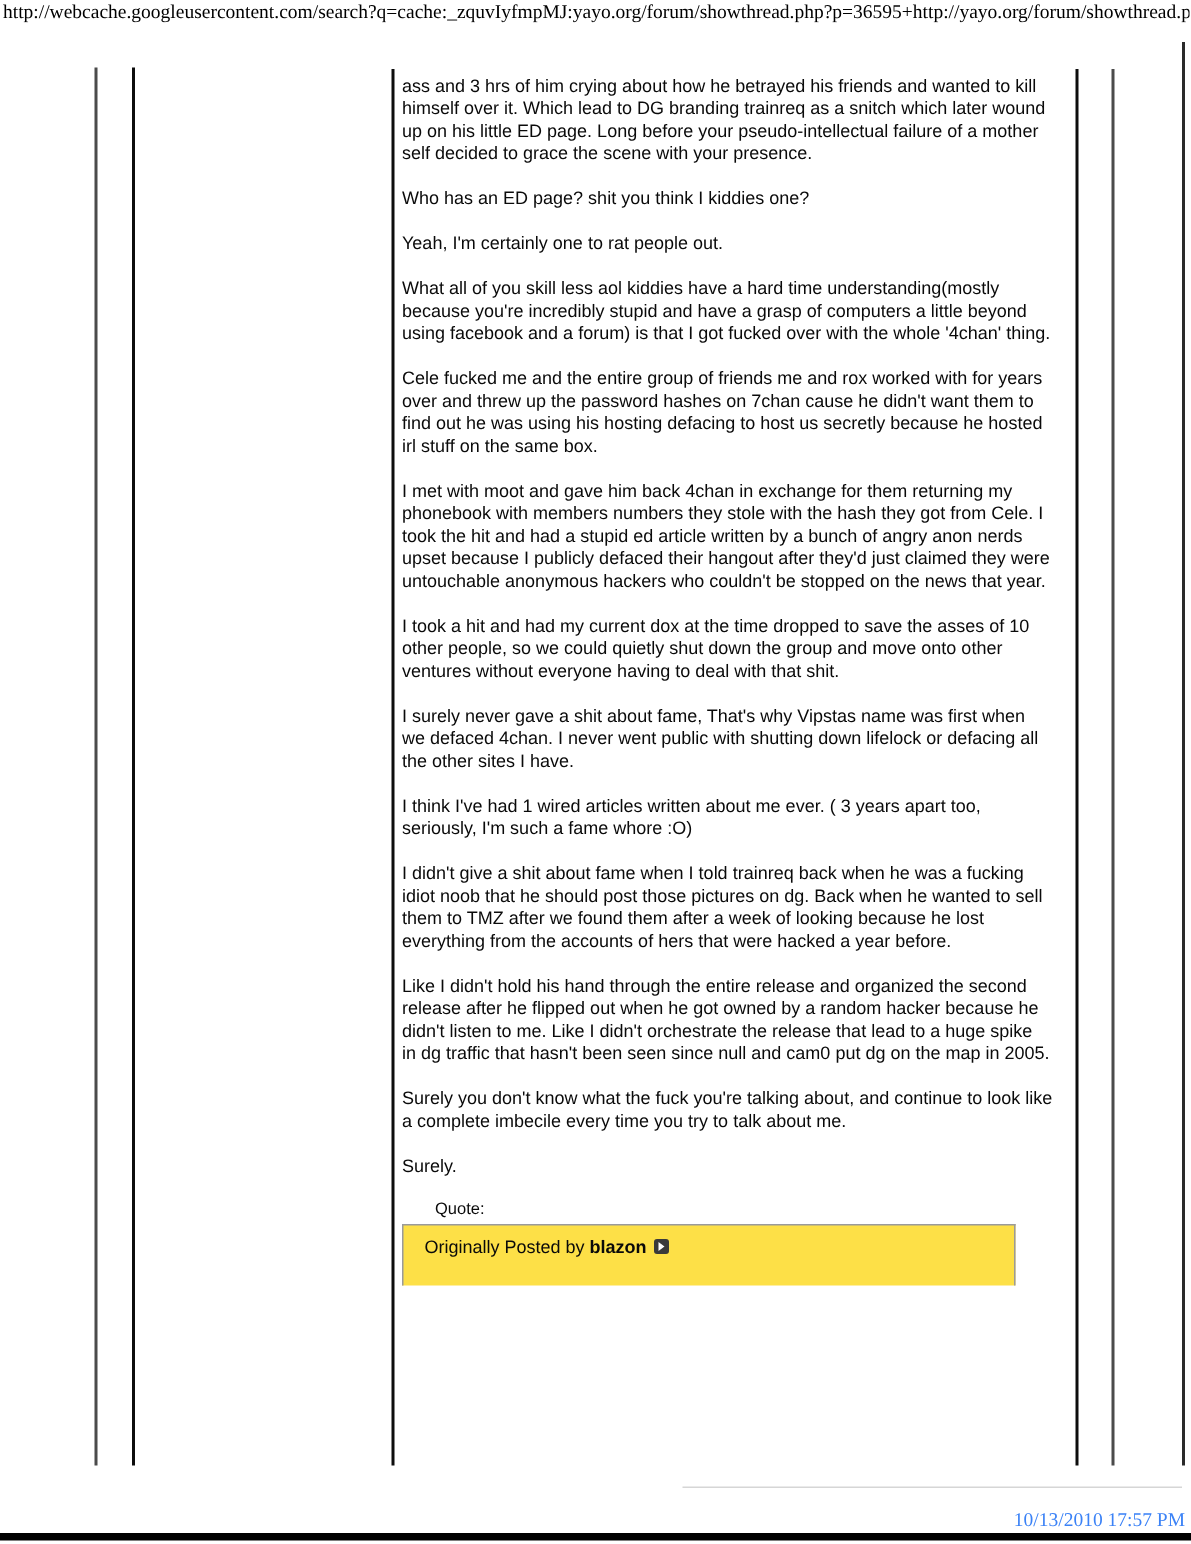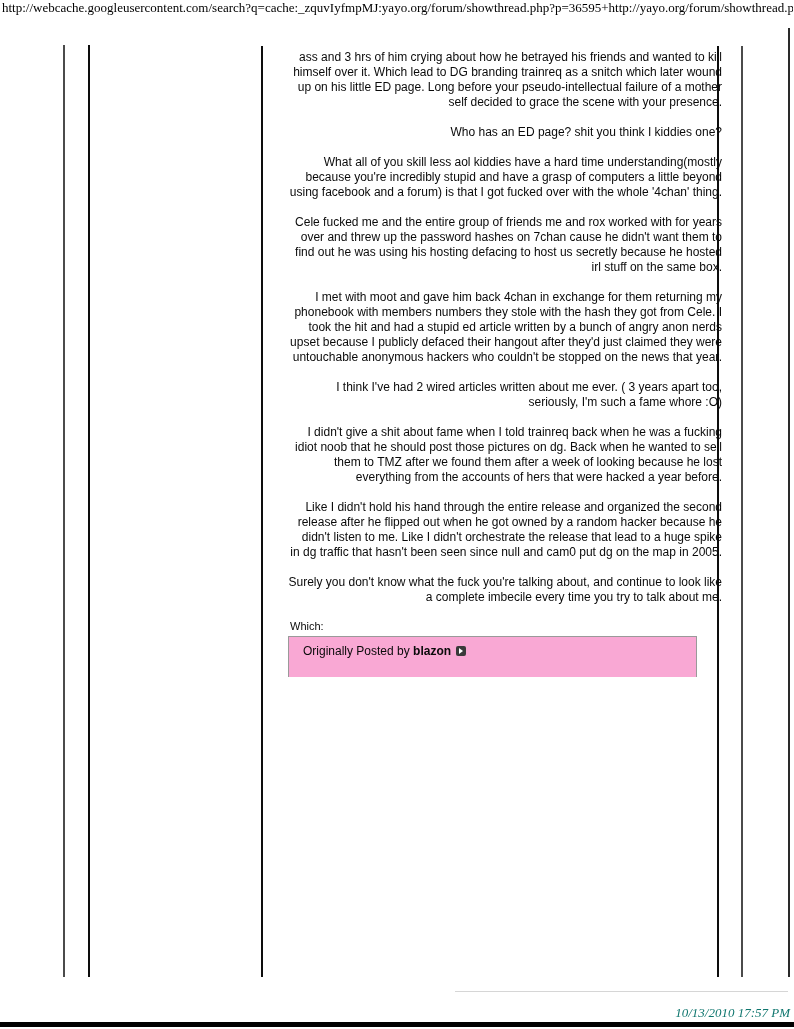--- a/index.html
+++ b/index.html
@@ -8,49 +8,49 @@
     font-family:"Liberation Sans",sans-serif;color:#0a0a0a;overflow:hidden;
   }
   
   .print-header{
     position:absolute;left:2px;top:1px;width:791px;
     font-family:"Liberation Serif",serif;font-size:13px;line-height:14px;
     white-space:nowrap;overflow:hidden;color:#000;
   }
   .footer-time{
     position:absolute;top:1005px;right:4px;
-    font-family:"Liberation Serif",serif;font-size:13px;color:#0f766e;font-style:italic;
+    font-family:"Liberation Serif",serif;font-size:13px;color:#3b82f6;
   }
   .footer-bar{position:absolute;left:0;top:1022px;width:794px;height:5px;background:#000;}
   .footer-divider{position:absolute;left:455px;top:991px;width:333px;height:1px;background:#d6d6d6;}
 
   
   .vline{position:absolute;width:2px;top:45px;height:932px;}
   .v-black{background:#0d0d0d;}
   .v-gray{background:#4b4b4b;}
   #vl-a{left:63px;}
   #vl-b{left:88px;}
   #vl-c{left:261px;top:46px;height:931px;}
   #vl-d{left:717px;top:46px;height:931px;}
   #vl-e{left:741px;top:46px;height:931px;}
   #vl-f{left:788px;top:28px;height:949px;background:#2a2a2a;}
 
   
   .post-body{
     position:absolute;left:268px;top:50px;width:454px;
     font-size:12px;line-height:15px;
   }
-  .post-body p{margin:0 0 15px 0;white-space:pre-line;text-align:right;}
+  .post-body p{margin:0 0 15px 0;white-space:pre-line;}
 
   
   .quote-label{margin:0 0 3px 22px;font-size:11px;line-height:13px;}
   .quote-box{
-    margin-left:20px;width:409px;height:41px;box-sizing:border-box;
+    width:409px;height:41px;box-sizing:border-box;
     border:1px solid #9a9a9a;border-bottom:none;
-    padding:7px 0 0 14px;overflow:hidden;background:#f9a8d4;
+    padding:7px 0 0 14px;overflow:hidden;background:#fde047;
   }
   .attribution{font-size:12px;line-height:15px;}
   .attribution b{font-weight:bold;}
   .vp-icon{
     display:inline-block;width:10px;height:10px;background:#3a3a3a;
     border-radius:2px;margin-left:5px;vertical-align:-1px;position:relative;
   }
   .vp-icon::after{
     content:"";position:absolute;left:3px;top:2px;
     border-left:4px solid #fff;border-top:3px solid transparent;border-bottom:3px solid transparent;
@@ -67,46 +67,54 @@
 <div class="vline v-black" id="vl-d"></div>
 <div class="vline v-gray" id="vl-e"></div>
 <div class="vline" id="vl-f"></div>
 
 <div class="post-body">
   <p>ass and 3 hrs of him crying about how he betrayed his friends and wanted to kill
 himself over it. Which lead to DG branding trainreq as a snitch which later wound
 up on his little ED page. Long before your pseudo-intellectual failure of a mother
 self decided to grace the scene with your presence.</p>
   <p>Who has an ED page? shit you think I kiddies one?</p>
+  <p>Yeah, I'm certainly one to rat people out.</p>
   <p>What all of you skill less aol kiddies have a hard time understanding(mostly
 because you're incredibly stupid and have a grasp of computers a little beyond
 using facebook and a forum) is that I got fucked over with the whole '4chan' thing.</p>
   <p>Cele fucked me and the entire group of friends me and rox worked with for years
 over and threw up the password hashes on 7chan cause he didn't want them to
 find out he was using his hosting defacing to host us secretly because he hosted
 irl stuff on the same box.</p>
   <p>I met with moot and gave him back 4chan in exchange for them returning my
 phonebook with members numbers they stole with the hash they got from Cele. I
 took the hit and had a stupid ed article written by a bunch of angry anon nerds
 upset because I publicly defaced their hangout after they'd just claimed they were
 untouchable anonymous hackers who couldn't be stopped on the news that year.</p>
-  <p>I think I've had 2 wired articles written about me ever. ( 3 years apart too,
+  <p>I took a hit and had my current dox at the time dropped to save the asses of 10
+other people, so we could quietly shut down the group and move onto other
+ventures without everyone having to deal with that shit.</p>
+  <p>I surely never gave a shit about fame, That's why Vipstas name was first when
+we defaced 4chan. I never went public with shutting down lifelock or defacing all
+the other sites I have.</p>
+  <p>I think I've had 1 wired articles written about me ever. ( 3 years apart too,
 seriously, I'm such a fame whore :O)</p>
   <p>I didn't give a shit about fame when I told trainreq back when he was a fucking
 idiot noob that he should post those pictures on dg. Back when he wanted to sell
 them to TMZ after we found them after a week of looking because he lost
 everything from the accounts of hers that were hacked a year before.</p>
   <p>Like I didn't hold his hand through the entire release and organized the second
 release after he flipped out when he got owned by a random hacker because he
 didn't listen to me. Like I didn't orchestrate the release that lead to a huge spike
 in dg traffic that hasn't been seen since null and cam0 put dg on the map in 2005.</p>
   <p>Surely you don't know what the fuck you're talking about, and continue to look like
 a complete imbecile every time you try to talk about me.</p>
+  <p>Surely.</p>
 
-  <div class="quote-label">Which:</div>
+  <div class="quote-label">Quote:</div>
   <div class="quote-box">
     <div class="attribution">
       <span>Originally Posted by </span><b>blazon</b><span class="vp-icon"></span>
     </div>
   </div>
 </div>
 
 <div class="footer-divider"></div>
 <div class="footer-time">10/13/2010 17:57 PM</div>
 <div class="footer-bar"></div>

